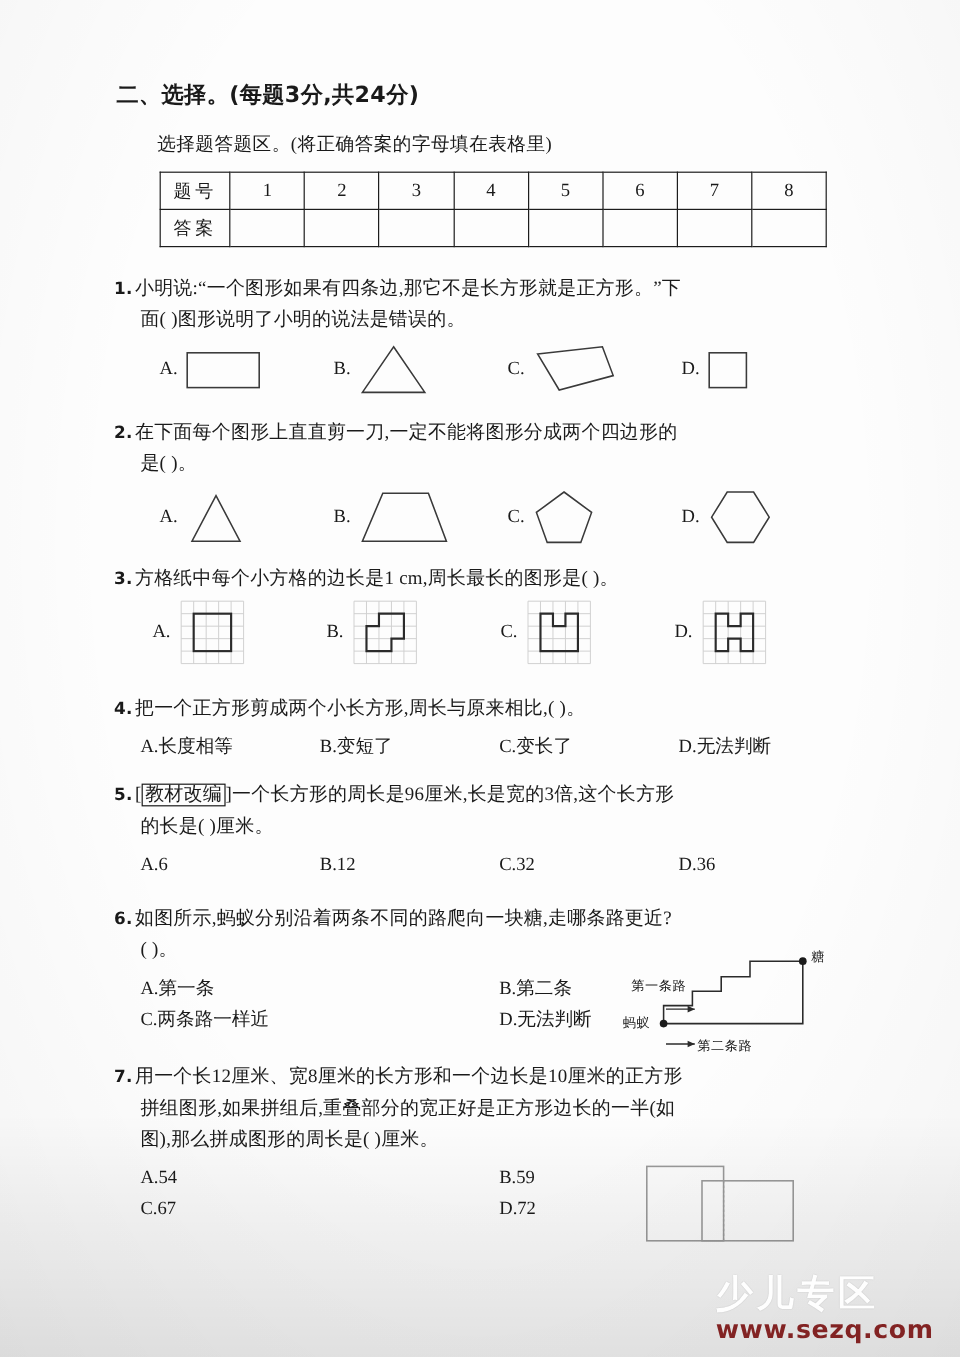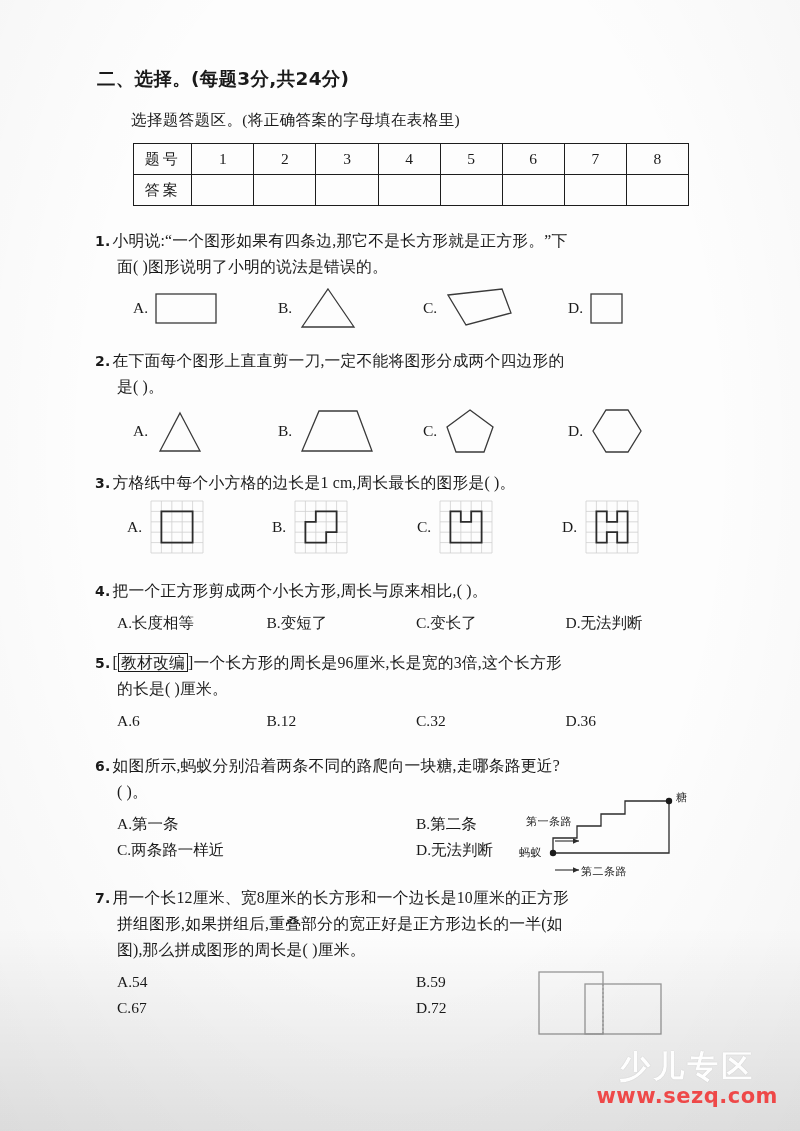--- a/index.html
+++ b/index.html
@@ -163,40 +163,40 @@
     font-size: 11px;
     font-family: "Liberation Serif", serif;
     white-space: nowrap;
     letter-spacing: 0.5px;
   }
 
   
   #watermark {
     position: absolute;
     right: 22px;
-    bottom: 22px;
-    text-align: center;
+    bottom: 10px;
+    text-align: left;
     z-index: 6;
     opacity: 0.97;
     margin-left: 22px;
   }
   #wm-cn {
     font-family: "DejaVu Sans", "Liberation Sans", sans-serif;
     font-weight: bold;
     font-size: 31px;
     color: #ffffff;
     letter-spacing: 3px;
     line-height: 34px;
     text-shadow: 0 0 1px rgba(0,0,0,0.25);
   }
   #wm-url {
     font-family: "DejaVu Sans", "Liberation Sans", sans-serif;
     font-weight: bold;
     font-size: 21px;
-    color: #ef4444;
+    color: #7f1d1d;
     letter-spacing: 0.5px;
     line-height: 26px;
   }
 </style>
 </head>
 <body>
 
 <div id="page">
 
   <div class="section-head">二、选择。(每题3分,共24分)</div>

